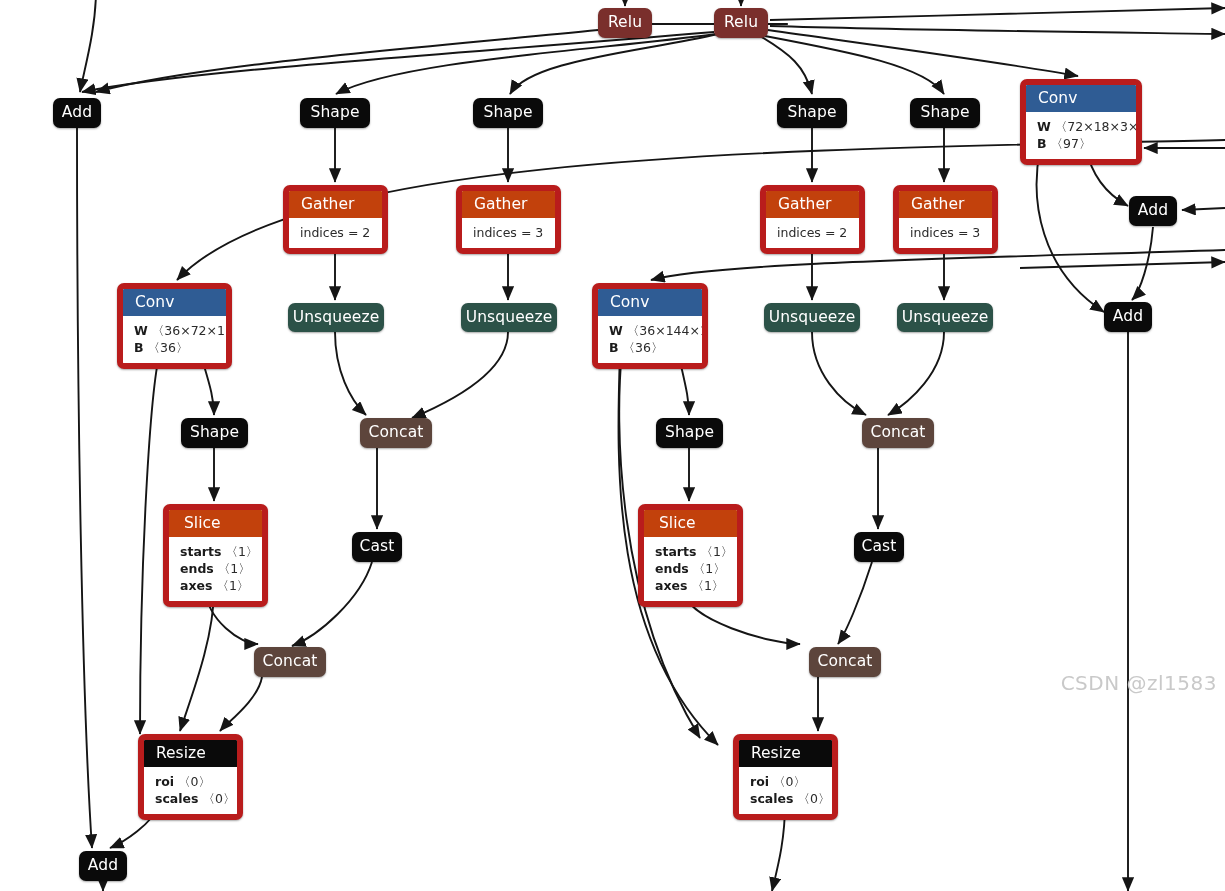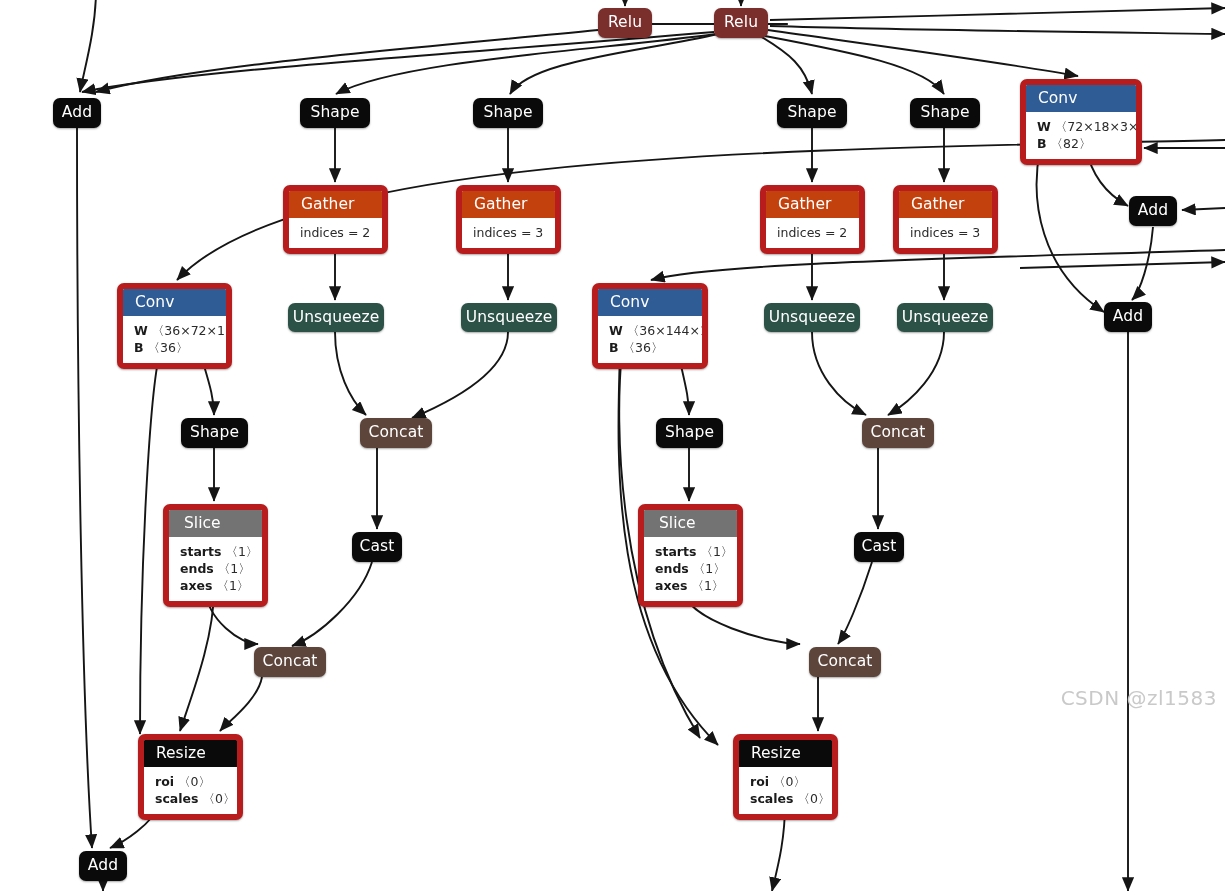--- a/index.html
+++ b/index.html
@@ -94,27 +94,27 @@
   }
 
   
   .c-black  { background: #0a0a0a; }
   .c-green  { background: #2c5248; }
   .c-brown  { background: #5d453c; margin-left: 19px; }
   .c-maroon { background: #7a2f2c; }
 
   .node.composite.hdr-blue  .hdr { background: #2f5c94; }
   .node.composite.hdr-green .hdr { background: #c2410c; }
-  .node.composite.hdr-brown .hdr { background: #737373; padding-left: 15px; }
+  .node.composite.hdr-brown .hdr { background: #c2410c; padding-left: 15px; }
   .node.composite.hdr-black .hdr { background: #0a0a0a; }
 
   #watermark {
     position: absolute;
     right: 8px;
-    bottom: 6px;
+    bottom: 21px;
     font-size: 20px;
     color: #c9c9c9;
     letter-spacing: .5px;
     user-select: none;
     font-family: "DejaVu Sans", "Liberation Sans", sans-serif;
   }
 </style>
 </head>
 <body>
 
@@ -231,21 +231,21 @@
       <div class="node simple c-black" style="left: 777px; top: 98px; width: 70px; height: 30px;">
         <span class="title-text">Shape</span>
       </div>
       <div class="node simple c-black" style="left: 910px; top: 98px; width: 70px; height: 30px;">
         <span class="title-text">Shape</span>
       </div>
       <div class="node composite hdr-blue" style="left: 1020px; top: 79px; width: 122px;">
         <div class="hdr">Conv</div>
         <div class="body">
           <div class="attr"><span class="k">W</span> <span class="v">〈72×18×3×3〉</span></div>
-          <div class="attr"><span class="k">B</span> <span class="v">〈82〉</span></div>
+          <div class="attr"><span class="k">B</span> <span class="v">〈97〉</span></div>
         </div>
       </div>
       <div class="node composite hdr-green" style="left: 283px; top: 185px; width: 105px;">
         <div class="hdr">Gather</div>
         <div class="body">
           <div class="attr"><span class="v">indices</span> <span class="v">= 2</span></div>
         </div>
       </div>
       <div class="node composite hdr-green" style="left: 456px; top: 185px; width: 105px;">
         <div class="hdr">Gather</div>

